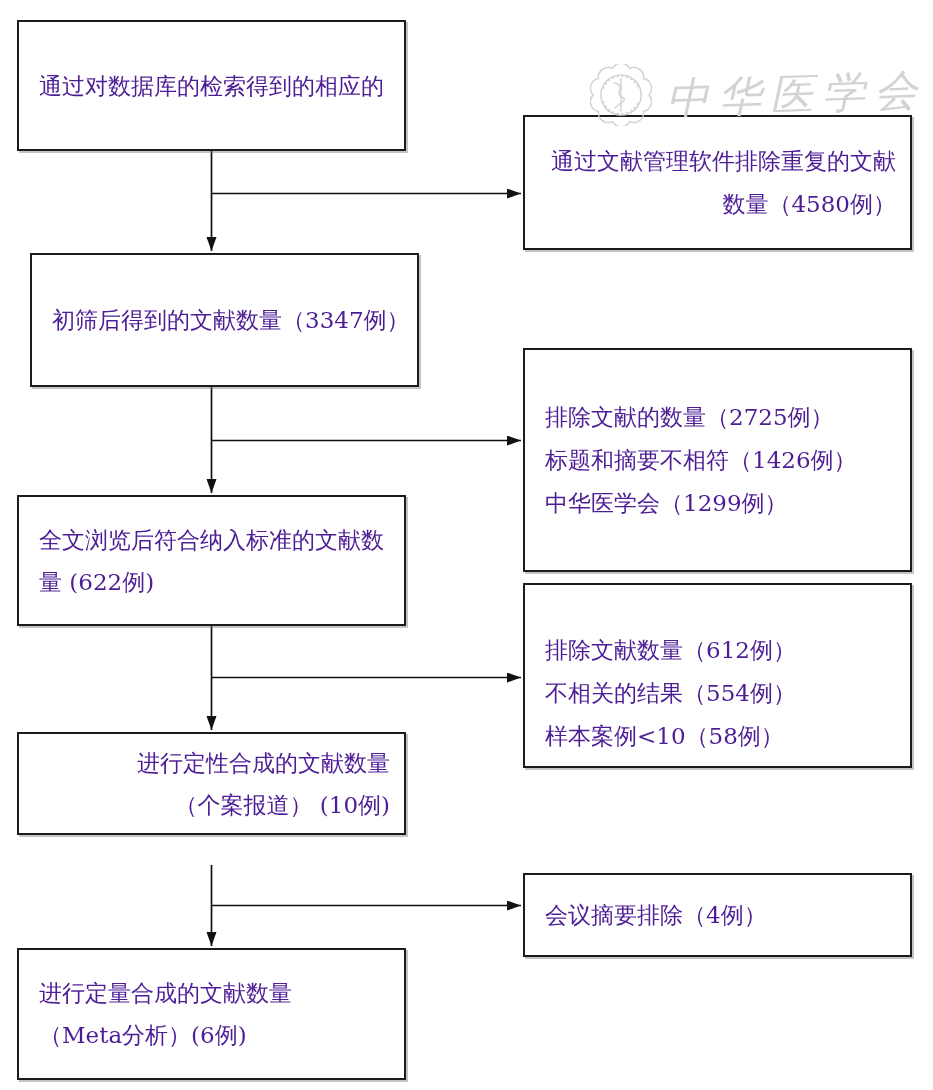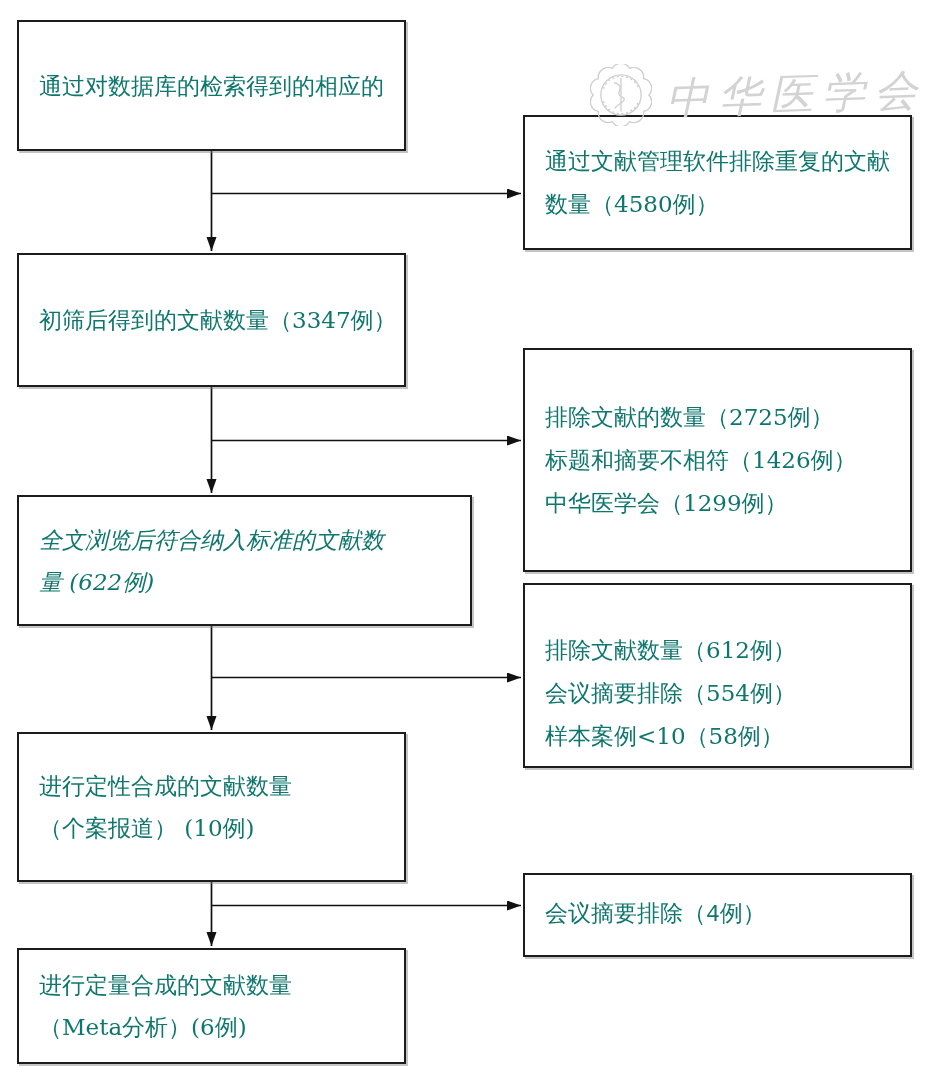--- a/index.html
+++ b/index.html
@@ -13,37 +13,37 @@
   .box{
     position:absolute;
     box-sizing:border-box;
     background:#ffffff;
     border:2px solid #1c1c1c;
     box-shadow:2px 2px 0 rgba(125,125,125,.45);
     display:flex;
     flex-direction:column;
     justify-content:center;
     padding:8px 14px 8px 20px;
-    color:#0f766e;
+    color:#4c1d95;
     font-size:23px;
     z-index:3;
   }
   .box .ln{line-height:42px;white-space:nowrap;}
   .box.r .ln{line-height:43px;}
   
   .b-l1{top:20px;left:17px;width:389px;height:131px;}
-  .b-l2{top:253px;left:17px;width:389px;height:134px;}
-  .b-l3{top:495px;left:17px;width:455px;height:131px;font-style:italic;}
-  .b-l4{top:732px;left:17px;width:389px;height:150px;}
-  .b-l5{top:948px;left:17px;width:389px;height:116px;}
+  .b-l2{top:253px;left:30px;width:389px;height:134px;}
+  .b-l3{top:495px;left:17px;width:389px;height:131px;}
+  .b-l4{top:732px;left:17px;width:389px;height:103px;text-align:right;}
+  .b-l5{top:948px;left:17px;width:389px;height:132px;}
   
-  .b-r1{top:115px;left:523px;width:389px;height:135px;}
+  .b-r1{top:115px;left:523px;width:389px;height:135px;text-align:right;}
   .b-r2{top:348px;left:523px;width:389px;height:224px;}
   .b-r3{top:583px;left:523px;width:389px;height:185px;justify-content:flex-end;}
-  .b-r4{top:873px;left:523px;width:389px;height:84px;font-family:Liberation Mono, monospace;}
+  .b-r4{top:873px;left:523px;width:389px;height:84px;}
   
   #connectors{
     position:absolute;top:0;left:0;width:933px;height:1090px;
     z-index:2;pointer-events:none;
   }
   
   #watermark{
     position:absolute;top:55px;left:590px;
     width:330px;height:80px;
     z-index:4;pointer-events:none;
@@ -126,21 +126,21 @@
   </div>
 
   <div class="box r b-r2">
     <div class="ln">排除文献的数量（2725例）</div>
     <div class="ln">标题和摘要不相符（1426例）</div>
     <div class="ln">中华医学会（1299例）</div>
   </div>
 
   <div class="box r b-r3">
     <div class="ln">排除文献数量（612例）</div>
-    <div class="ln">会议摘要排除（554例）</div>
+    <div class="ln">不相关的结果（554例）</div>
     <div class="ln">样本案例&lt;10（58例）</div>
   </div>
 
   <div class="box r b-r4">
     <div class="ln">会议摘要排除（4例）</div>
   </div>
 
 </div>
 
 </body></html>

